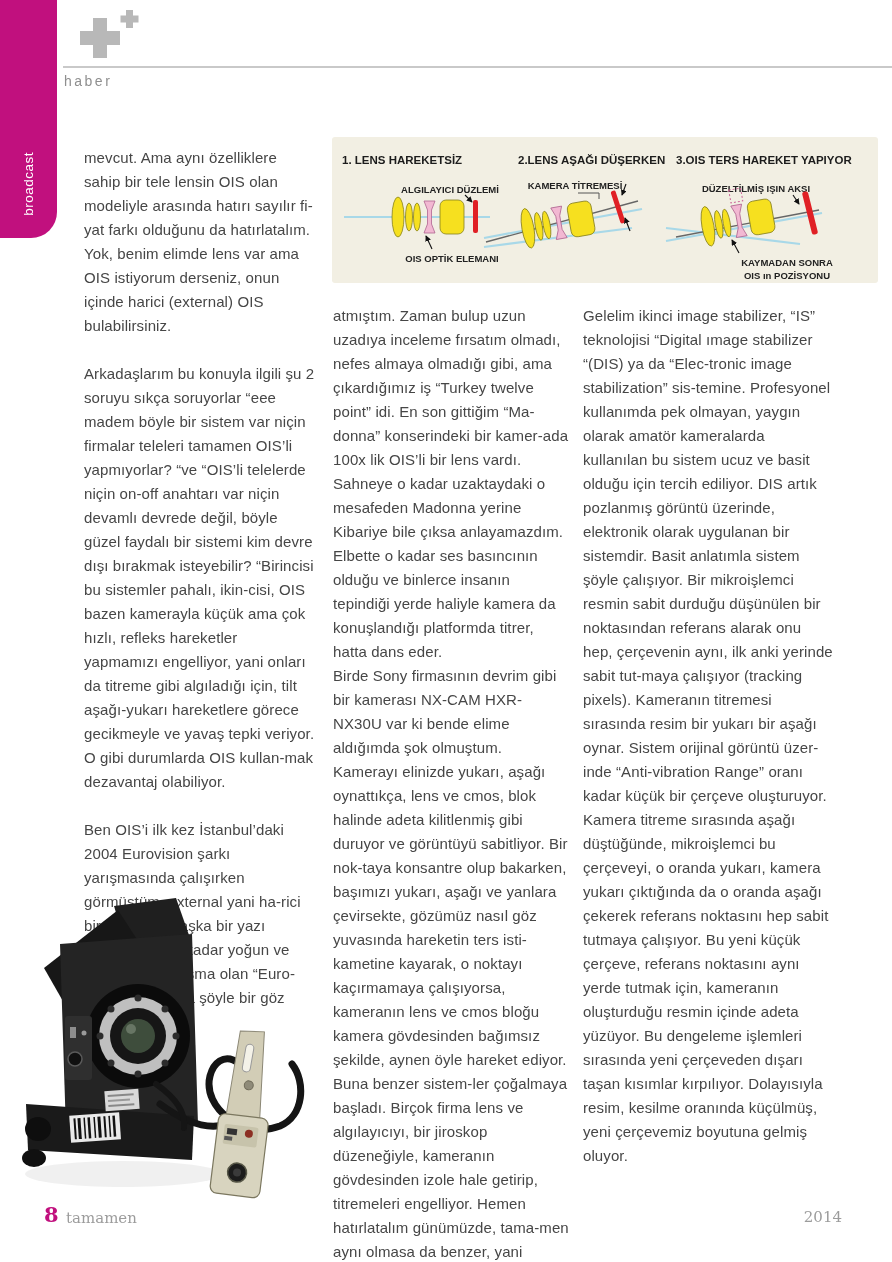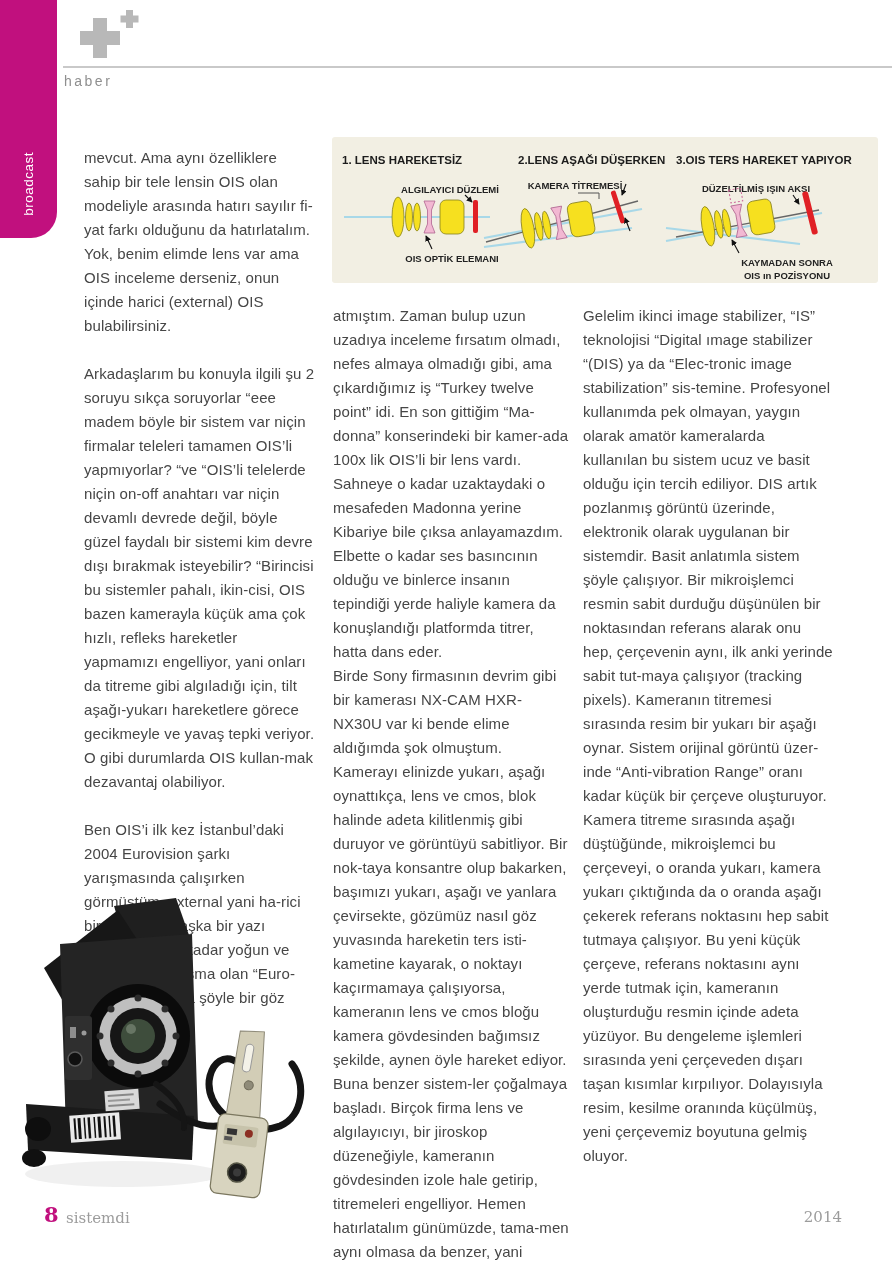--- a/index.html
+++ b/index.html
@@ -114,21 +114,21 @@
         <rect x="-3" y="-22" width="6" height="44" rx="2.5" fill="#e02025"></rect>
       </g>
       <line x1="461" y1="58" x2="467" y2="67" class="arr"></line>
       <line x1="407" y1="116" x2="400" y2="103" class="arr"></line>
       <text x="455" y="129" class="dl" text-anchor="middle">KAYMADAN SONRA</text>
       <text x="455" y="142" class="dl" text-anchor="middle">OIS ın  POZİSYONU</text>
     </g>
   </svg>
 
   <div class="col col1">
-    <p>mevcut. Ama aynı özelliklere sahip bir tele lensin OIS olan modeliyle arasında hatırı sayılır fi-yat farkı olduğunu da hatırlatalım. Yok, benim elimde lens var ama OIS inceleme derseniz, onun içinde harici (external) OIS bulabilirsiniz.</p>
+    <p>mevcut. Ama aynı özelliklere sahip bir tele lensin OIS olan modeliyle arasında hatırı sayılır fi-yat farkı olduğunu da hatırlatalım. Yok, benim elimde lens var ama OIS istiyorum derseniz, onun içinde harici (external) OIS bulabilirsiniz.</p>
     <p>Arkadaşlarım bu konuyla ilgili şu 2 soruyu sıkça soruyorlar “eee madem böyle bir sistem var niçin firmalar teleleri tamamen OIS’li yapmıyorlar? “ve “OIS’li telelerde niçin on-off anahtarı var niçin devamlı devrede değil, böyle güzel faydalı bir sistemi kim devre dışı bırakmak isteyebilir? “Birincisi bu sistemler pahalı, ikin-cisi, OIS bazen kamerayla küçük ama çok hızlı, refleks hareketler yapmamızı engelliyor, yani onları da titreme gibi algıladığı için, tilt aşağı-yukarı hareketlere görece gecikmeyle ve yavaş tepki veriyor. O gibi durumlarda OIS kullan-mak dezavantaj olabiliyor.</p>
     <p>Ben OIS’i ilk kez İstanbul’daki 2004 Eurovision şarkı yarışmasında çalışırken görmüştüm, external yani ha-rici bir sistemdi. Başka bir yazı konusu olacak kadar yoğun ve disiplinli bir çalışma olan “Euro-vision” sırasında şöyle bir göz</p>
   </div>
 
   <div class="col col2">
     <p class="tight">atmıştım. Zaman bulup uzun uzadıya inceleme fırsatım olmadı, nefes almaya olmadığı gibi, ama çıkardığımız iş “Turkey twelve point” idi. En son gittiğim “Ma-donna” konserindeki bir kamer-ada 100x lik OIS’li bir lens vardı. Sahneye o kadar uzaktaydaki o mesafeden Madonna yerine Kibariye bile çıksa anlayamazdım. Elbette o kadar ses basıncının olduğu ve binlerce insanın tepindiği yerde haliyle kamera da konuşlandığı platformda titrer, hatta dans eder.</p>
     <p class="tight">Birde Sony firmasının devrim gibi bir kamerası NX-CAM HXR-NX30U var ki bende elime aldığımda şok olmuştum. Kamerayı elinizde yukarı, aşağı oynattıkça, lens ve cmos, blok halinde adeta kilitlenmiş gibi duruyor ve görüntüyü sabitliyor. Bir nok-taya konsantre olup bakarken, başımızı yukarı, aşağı ve yanlara çevirsekte, gözümüz nasıl göz yuvasında hareketin ters isti-kametine kayarak, o noktayı kaçırmamaya çalışıyorsa, kameranın lens ve cmos bloğu kamera gövdesinden bağımsız şekilde, aynen öyle hareket ediyor. Buna benzer sistem-ler çoğalmaya başladı. Birçok firma lens ve algılayıcıyı, bir jiroskop düzeneğiyle, kameranın gövdesinden izole hale getirip, titremeleri engelliyor. Hemen hatırlatalım günümüzde, tama-men aynı olmasa da benzer, yani görüntüleri lens ve algılayıcı blok üzerinde sabitleme sağlayan</p>
   </div>
 
   <div class="col col3">
@@ -190,16 +190,16 @@
       <rect x="218" y="240" width="34" height="20" rx="2" fill="#c7c3ab"></rect>
       <rect x="221" y="244" width="10" height="6" fill="#333"></rect>
       <circle cx="243" cy="247" r="4" fill="#8c2f23"></circle>
       <rect x="219" y="252" width="8" height="4" fill="#555"></rect>
       <circle cx="236" cy="287" r="9.5" fill="#1c1c1c" stroke="#565646" stroke-width="1.5"></circle>
       <circle cx="236" cy="287" r="4" fill="#3a3a3a"></circle>
     </g>
   </svg>
 
   <span class="pgnum">8</span>
-  <span class="mag">sistemdi</span>
+  <span class="mag">tamamen</span>
   <span class="year">2014</span>
 
 </div>
 
 </body></html>

